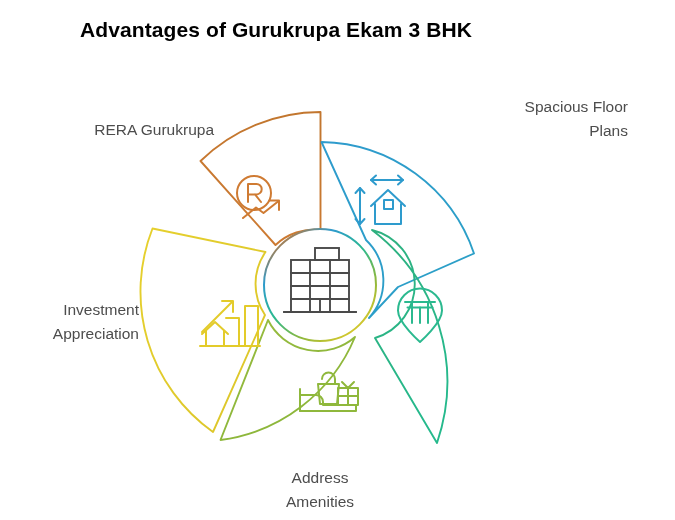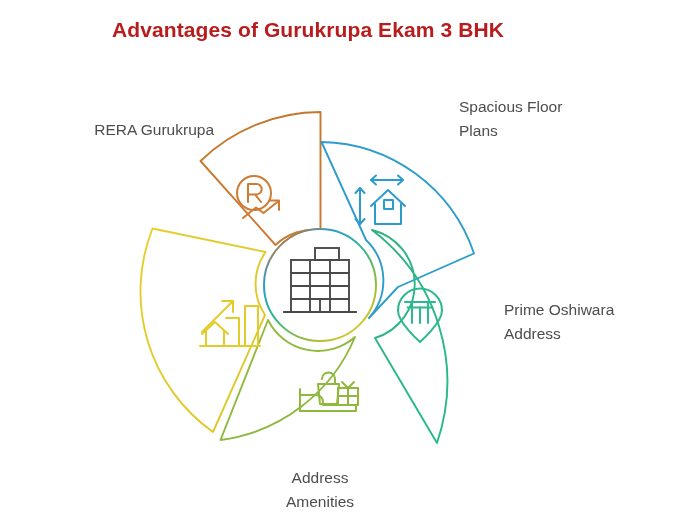--- a/index.html
+++ b/index.html
@@ -18,23 +18,22 @@
   }
 
   #page-title {
     position: absolute;
     left: 0;
     top: 18px;
     width: 552px;
     text-align: center;
     font-size: 21px;
     font-weight: bold;
-    color: #b91c1c;
+    color: #000000;
     letter-spacing: 0.1px;
-    margin-left: 32px;
   }
 
   #diagram-stage {
     position: absolute;
     left: 0;
     top: 0;
     width: 675px;
     height: 520px;
   }
 
@@ -75,21 +74,21 @@
   }
 
   .seg-label {
     position: absolute;
     font-size: 15.5px;
     color: #4d4d4d;
     line-height: 1.55;
     white-space: pre-line;
   }
   .lbl-rera        { left: 14px;  top: 118px; width: 200px; text-align: right; }
-  .lbl-spacious    { left: 428px; top: 95px;  width: 200px; text-align: left; margin-left: 31px; }
+  .lbl-spacious    { left: 428px; top: 95px;  width: 200px; text-align: right; }
   .lbl-prime       { left: 504px; top: 298px; width: 170px; text-align: left; }
   .lbl-premium     { left: 230px; top: 466px; width: 180px; text-align: center; }
   .lbl-investment  { left: 0px;   top: 298px; width: 139px; text-align: right; }
 </style>
 </head>
 <body>
 
 <div id="page-title">Advantages of Gurukrupa Ekam 3 BHK</div>
 
 <div id="diagram-stage">
@@ -238,20 +237,20 @@
       <line class="icon-stroke" x1="2" y1="58" x2="62" y2="58"></line>
     </g>
 
   </svg>
 
   <div class="seg-label lbl-rera">RERA Gurukrupa</div>
 
   <div class="seg-label lbl-spacious">Spacious Floor
 Plans</div>
 
-  <div class="seg-label lbl-prime">Prime Oshiwara
-Address</div>
 
   <div class="seg-label lbl-premium">Address
 Amenities</div>
 
+  <div class="seg-label lbl-investment">Investment
+Appreciation</div>
 
 </div>
 
 </body></html>

